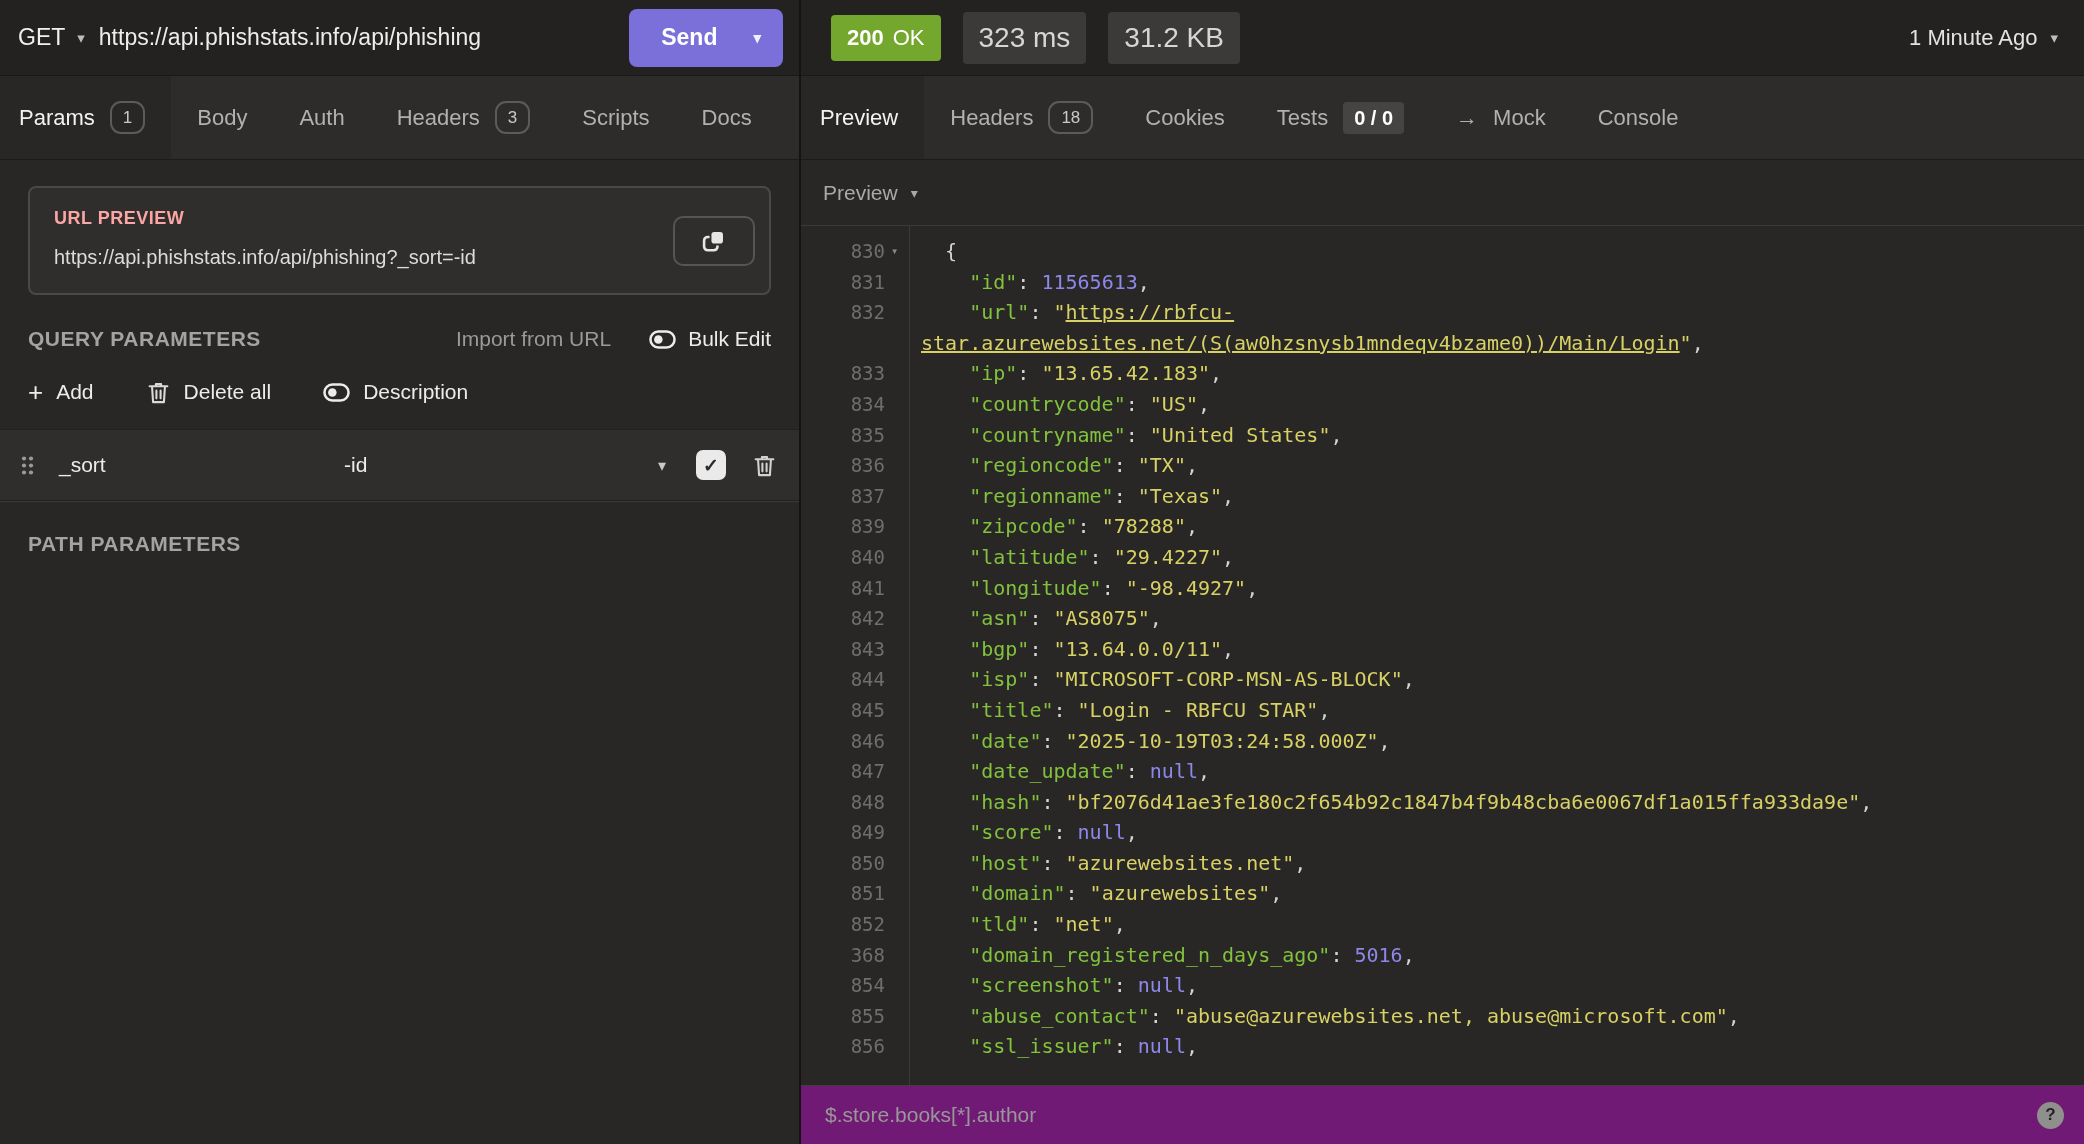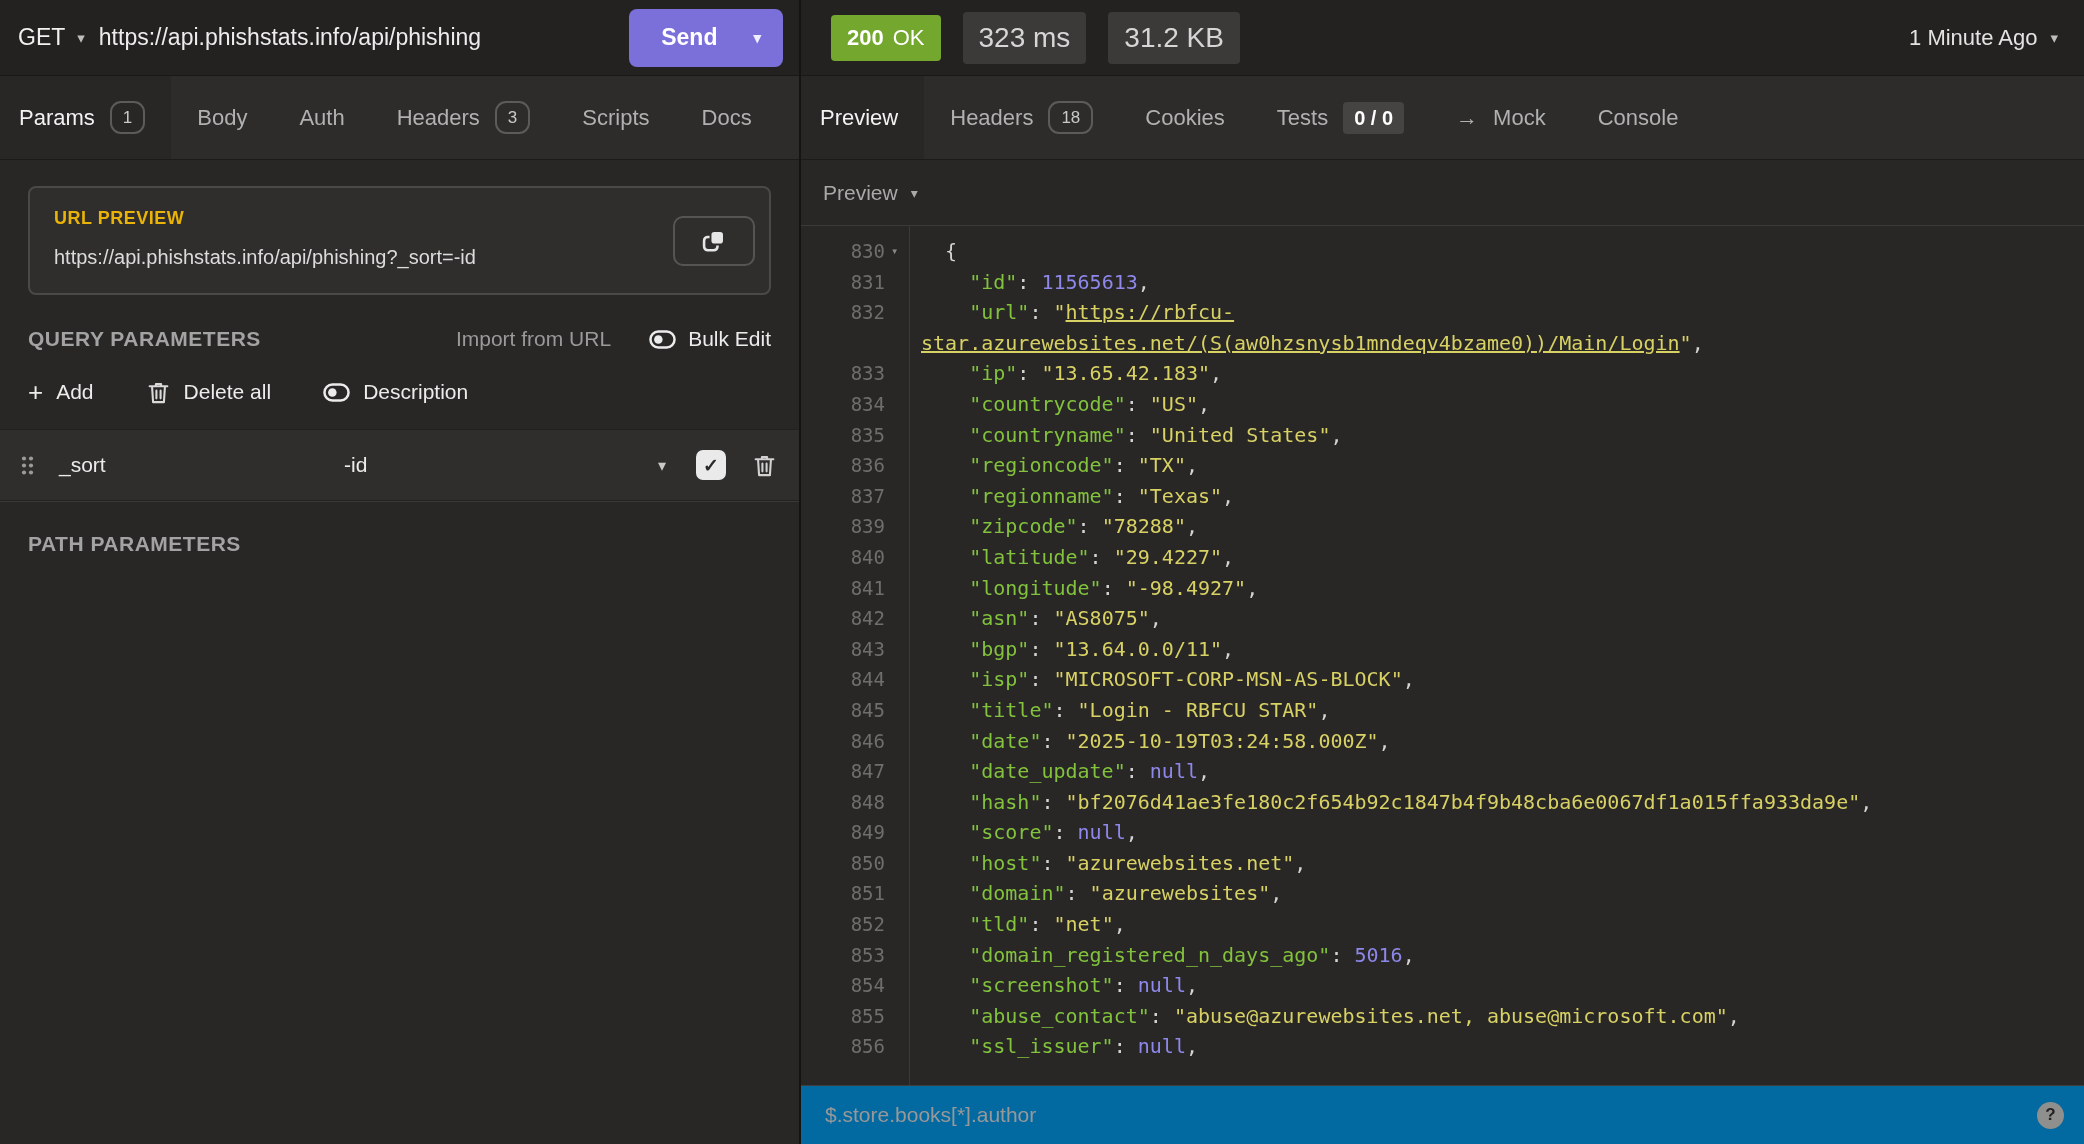--- a/index.html
+++ b/index.html
@@ -34,21 +34,21 @@
   .tab { display:flex; align-items:center; gap:15px; padding:0 26px; font-size:22px; color:#b1b1b1; cursor:pointer; white-space:nowrap; }
   .tabbar .tab:first-child { padding-left:19px; }
   .tab.active { background:#282726; color:#f3f3f3; }
   .badge-outline { font-size:17px; color:#c9c9c9; border:2px solid #5c5b5a; border-radius:11px; padding:6px 11px; line-height:1; }
   .badge-filled { font-size:20px; font-weight:bold; color:#ffffff; background:#454443; border-radius:4px; padding:6px 11px; line-height:1; }
   .tab-arrow { font-size:22px; color:#b1b1b1; }
 
   
   .left-content { flex:1; background:#282726; display:flex; flex-direction:column; overflow:hidden; }
   .url-box { position:relative; margin:26px 28px 0 28px; border:2px solid #4a4948; border-radius:8px; background:#2f2e2d; padding:20px 24px 24px 24px; }
-  .url-box-label { font-size:18px; font-weight:bold; color:#eab308; letter-spacing:.5px; }
+  .url-box-label { font-size:18px; font-weight:bold; color:#fca5a5; letter-spacing:.5px; }
   .url-box-url { margin-top:17px; font-size:20px; color:#dcdcdc; white-space:nowrap; overflow:hidden; }
   .copy-btn { position:absolute; right:14px; top:50%; transform:translateY(-50%); width:82px; height:50px; border:2px solid #565554; border-radius:10px; background:transparent; display:flex; align-items:center; justify-content:center; cursor:pointer; }
 
   .section-row { display:flex; align-items:center; padding:0 28px; margin-top:32px; }
   .section-label { font-size:21px; font-weight:bold; color:#a3a3a3; letter-spacing:.5px; }
   .import-link { margin-left:auto; font-size:21px; color:#9a9a9a; cursor:pointer; }
   .toggle-btn { display:flex; align-items:center; gap:12px; font-size:21px; color:#ececec; cursor:pointer; }
   .section-row .toggle-btn { margin-left:38px;justify-content:space-between; }
 
   .actions-row { display:flex; align-items:center; gap:52px; padding:0 28px; margin:28px 0 24px 0; }
@@ -76,21 +76,21 @@
   .gut { flex:0 0 108px; display:flex; justify-content:flex-end; align-items:center; padding-right:5px; }
   .lnum { color:#6f6e6d; font-size:19px; font-family:"DejaVu Sans Mono", monospace; }
   .fold { width:19px; color:#8a8a8a; font-size:12px; text-align:center; }
   .cline { white-space:pre; padding-left:12px; min-width:0; }
   .tok-pn   { color:#d4d4d4; }
   .tok-key  { color:#82c23c; }
   .tok-str  { color:#d8d164; }
   .tok-num  { color:#8e88ea; }
   .tok-link { color:#d8d164; text-decoration:underline; }
 
-  .filter-bar { flex:0 0 59px; height:59px; border-top:1px solid #403f3e; display:flex; align-items:center; padding:0 20px 0 22px; background:#0369a1; }
+  .filter-bar { flex:0 0 59px; height:59px; border-top:1px solid #403f3e; display:flex; align-items:center; padding:0 20px 0 22px; background:#701a75; }
   .filter-input { flex:1; background:transparent; border:none; outline:none; color:#dcdcdc; font-size:21px; font-family:"Liberation Sans", sans-serif; }
   .filter-input::placeholder { color:#989898; opacity:1; }
   .help-icon { width:27px; height:27px; border-radius:50%; background:#8f8f8e; color:#232323; font-weight:bold; font-size:17px; display:flex; align-items:center; justify-content:center; flex:0 0 27px; cursor:pointer; }
 </style>
 </head>
 <body>
 
 <div class="app">
 
   <div class="left-panel">
@@ -405,21 +405,21 @@
         </div>
         <div class="crow">
           <div class="gut">
             <span class="lnum">852</span>
             <span class="fold"></span>
           </div>
           <div class="cline"><span class="tok-pn">    </span><span class="tok-key">"tld"</span><span class="tok-pn">: </span><span class="tok-str">"net"</span><span class="tok-pn">,</span></div>
         </div>
         <div class="crow">
           <div class="gut">
-            <span class="lnum">853</span>
+            <span class="lnum">368</span>
             <span class="fold"></span>
           </div>
           <div class="cline"><span class="tok-pn">    </span><span class="tok-key">"domain_registered_n_days_ago"</span><span class="tok-pn">: </span><span class="tok-num">5016</span><span class="tok-pn">,</span></div>
         </div>
         <div class="crow">
           <div class="gut">
             <span class="lnum">854</span>
             <span class="fold"></span>
           </div>
           <div class="cline"><span class="tok-pn">    </span><span class="tok-key">"screenshot"</span><span class="tok-pn">: </span><span class="tok-num">null</span><span class="tok-pn">,</span></div>

